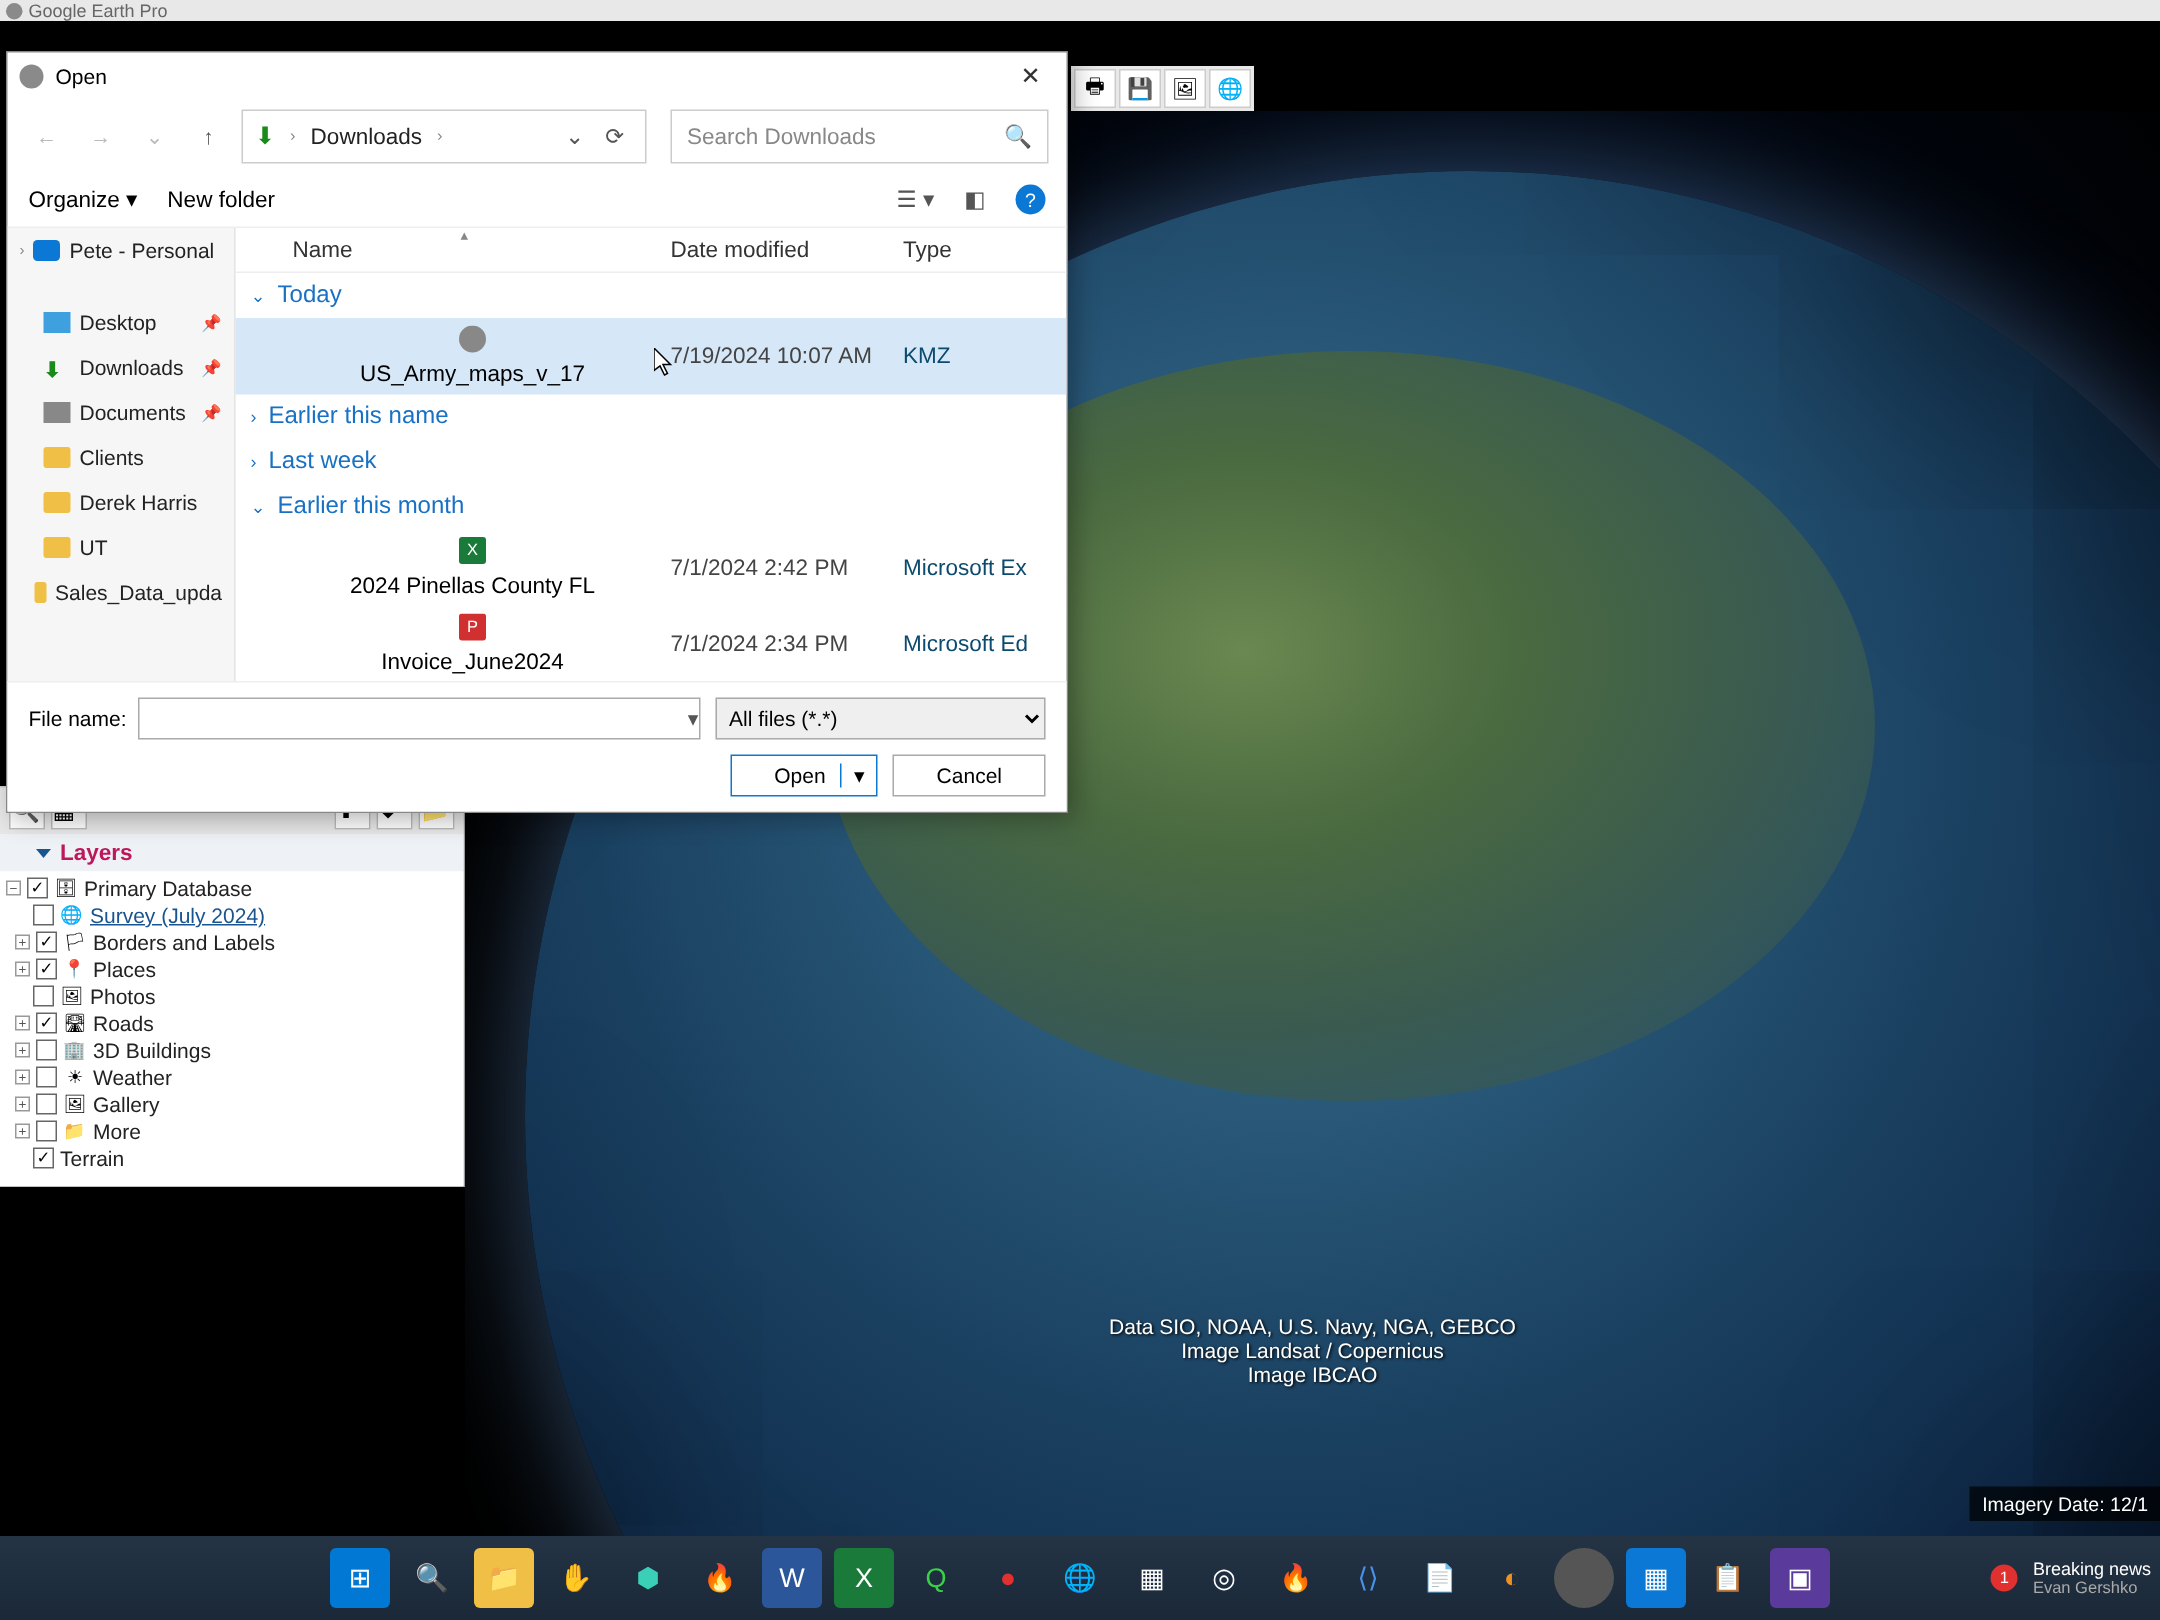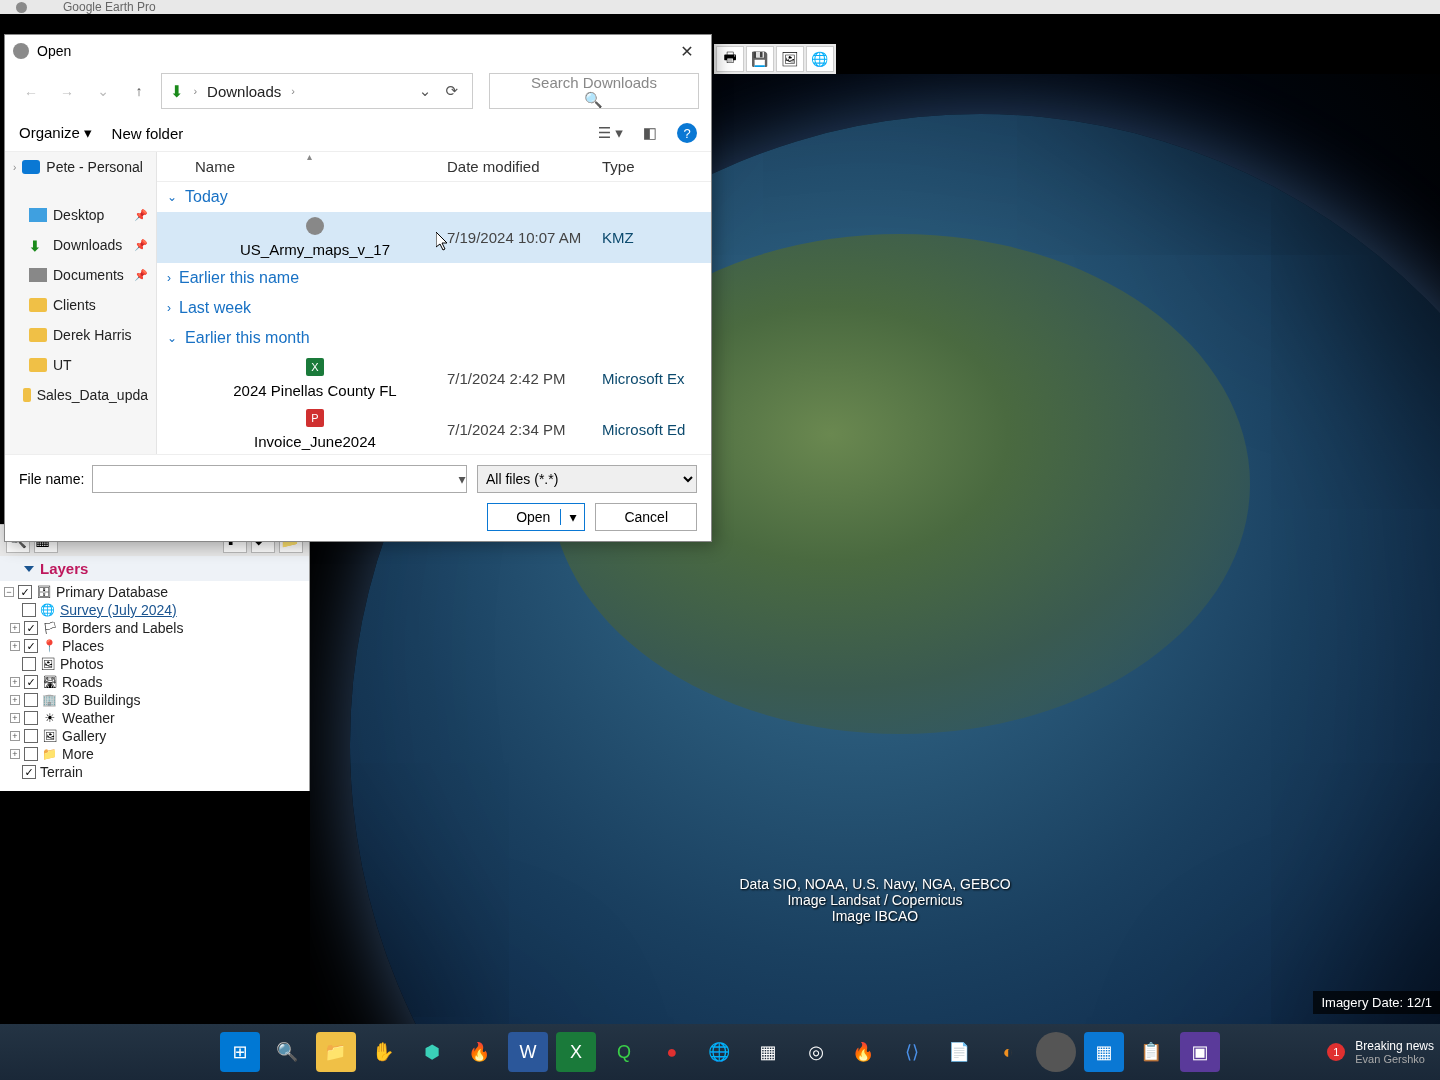--- a/index.html
+++ b/index.html
@@ -1,19 +1,19 @@
 <!DOCTYPE html>
 <html><head>
 <meta charset="utf-8">
 <style>
 * { margin: 0; padding: 0; box-sizing: border-box; font-family: "Segoe UI", Arial, sans-serif; }
 body { width: 1440px; height: 1080px; overflow: hidden; background: #000; position: relative; }
 
 
-.title-bar { height: 14px; background: #e8e8e8; padding-left: 16px; font-size: 12px; color: #666; display: flex; align-items: center; gap: 32px; }
+.title-bar { height: 14px; background: #e8e8e8; padding-left: 4px; font-size: 12px; color: #666; display: flex; align-items: center; }
 .title-bar .ge-icon { width: 11px; height: 11px; margin-right: 4px; background: #8a8a8a; border-radius: 50%; }
 
 
 .app { position: relative; width: 100%; height: calc(100% - 14px - 56px); display: flex; }
 
 
 .toolbar-strip { position: absolute; top: 30px; left: 714px; height: 30px; display: flex; gap: 2px; padding: 2px; background: #e8e8e8; }
 .toolbar-strip .tb { width: 28px; height: 26px; background: #fff; border: 1px solid #ccc; display: flex; align-items: center; justify-content: center; font-size: 14px; }
 
 
@@ -47,21 +47,21 @@
 .dlg-title .sp { flex: 1; }
 .dlg-close { width: 32px; height: 28px; font-size: 16px; display: flex; align-items: center; justify-content: center; color: #333; }
 
 .dlg-nav { height: 48px; display: flex; align-items: center; gap: 8px; padding: 0 12px; }
 .navbtn { width: 28px; height: 28px; display: flex; align-items: center; justify-content: center; color: #555; font-size: 14px; }
 .navbtn.dim { color: #bbb; }
 .crumb { flex: 1; height: 36px; border: 1px solid #ccc; display: flex; align-items: center; padding: 0 8px; gap: 10px; font-size: 15px; color: #222; }
 .crumb .chv { color: #888; font-size: 11px; }
 .crumb .dl-icon { color: #1a8a1a; font-size: 16px; }
 .crumb-end { display: flex; gap: 14px; padding-right: 6px; color: #555; }
-.search { width: 210px; height: 36px; border: 1px solid #ccc; display: flex; align-items: center; padding: 0 10px; color: #888; font-size: 15px; justify-content: space-between; margin-left: 8px; flex-direction: column; }
+.search { width: 252px; height: 36px; border: 1px solid #ccc; display: flex; align-items: center; padding: 0 10px; color: #888; font-size: 15px; justify-content: space-between; margin-left: 8px; }
 
 .dlg-toolbar { height: 36px; display: flex; align-items: center; padding: 0 14px; gap: 20px; font-size: 15px; }
 .dlg-toolbar .sp { flex: 1; }
 .viewbtn { color: #555; font-size: 15px; }
 .helpbtn { width: 20px; height: 20px; border-radius: 50%; background: #0a78d4; color: #fff; font-size: 13px; display: flex; align-items: center; justify-content: center; }
 
 .dlg-body { flex: 1; display: flex; border-top: 1px solid #eee; overflow: hidden; }
 .nav-tree { width: 152px; background: #f6f6f6; border-right: 1px solid #e4e4e4; font-size: 14px; overflow: hidden; }
 .nav-tree .ntr { display: flex; align-items: center; gap: 6px; padding: 7px 8px; color: #222; white-space: nowrap; }
 .nav-tree .ntr .chv { color: #888; font-size: 10px; }

